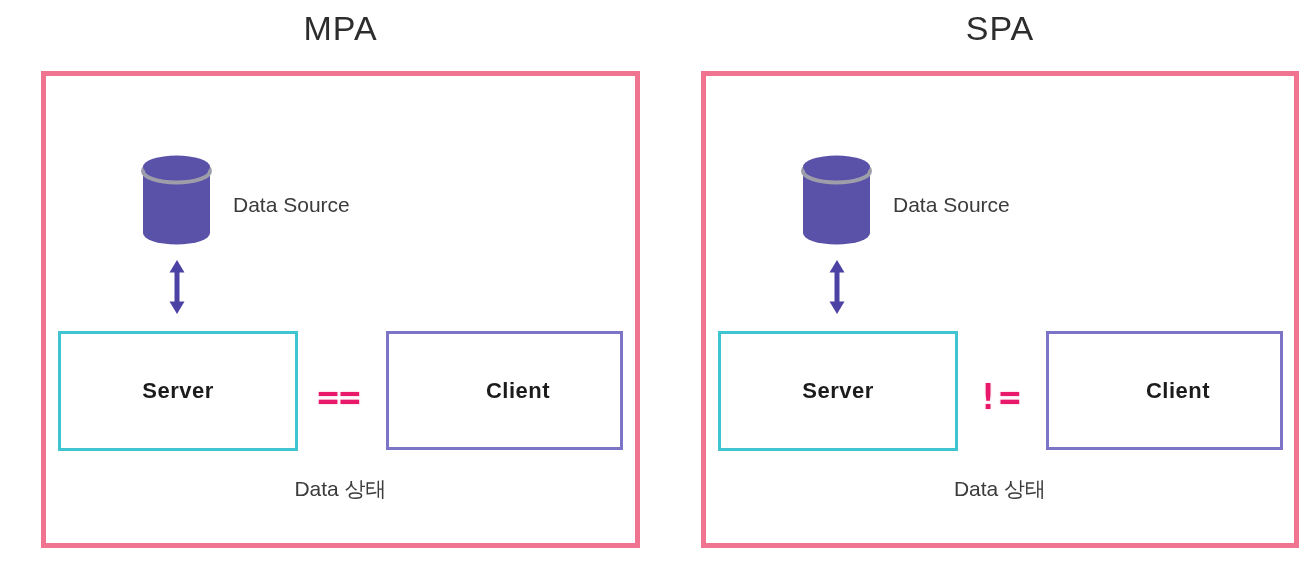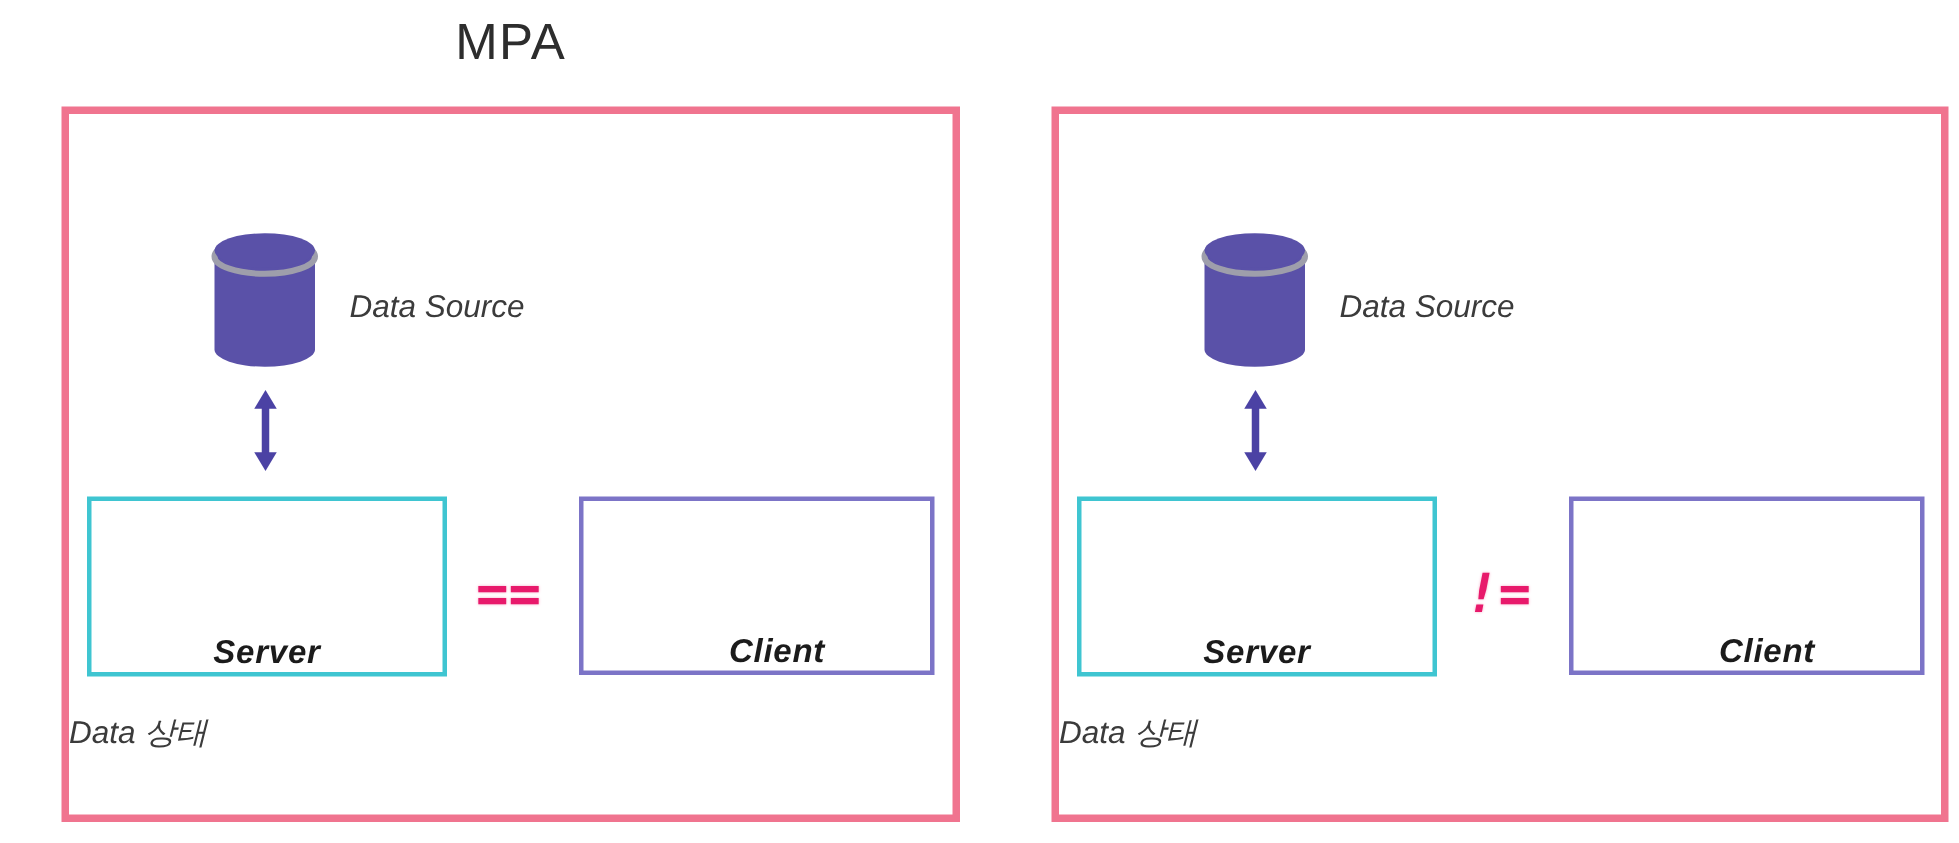--- a/index.html
+++ b/index.html
@@ -36,37 +36,36 @@
     font-weight: 400;
     color: var(--title_text);
     letter-spacing: 1px;
   }
 
   .frame {
     position: absolute; left: 0; top: 71px;
     width: 100%; height: 477px;
     border: 5px solid var(--panel_border);
     background: var(--background);
-    font-style: italic;
   }
 
   .cylinder { position: absolute; left: 93px; top: 79px; width: 75px; height: 93px; }
 
   .ds-label {
     position: absolute; left: 187px; top: 115px;
     font-size: 21px; line-height: 28px;
     color: var(--body_text);
     white-space: nowrap;
   }
 
   .sync-arrow { position: absolute; left: 120px; top: 184px; width: 22px; height: 54px; }
 
   .node-box {
     position: absolute; top: 255px; height: 120px;
-    display: flex; align-items: flex-end; justify-content: center;
+    display: flex; align-items: center; justify-content: center;
     background: var(--background);
   }
   .node-box.server { left: 12px;  width: 240px; border: 3px solid var(--server_border); }
   .node-box.client { left: 340px; width: 237px; height: 119px; border: 3px solid var(--client_border); padding-left: 27px; }
 
   .node-label {
     font-size: 22px; font-weight: 700;
     color: var(--box_label_text);
     letter-spacing: 0.5px;
   }
@@ -76,20 +75,21 @@
     width: 70px; height: 60px;
     display: flex; align-items: center; justify-content: center;
     font-family: "DejaVu Sans Mono", monospace;
     font-size: 36px; font-weight: 700;
     color: var(--operator);
     text-shadow: 0 0 2px #f7a8c5;
   }
 
   .caption {
     position: absolute; left: 0; right: 0; top: 399px;
+    text-align: center;
     font-size: 21px; line-height: 28px;
     color: var(--body_text);
   }
 </style>
 </head>
 <body>
 
 <div class="stage">
 
   <div class="panel left">
@@ -111,20 +111,21 @@
       </div>
       <div class="operator">==</div>
       <div class="node-box client">
         <span class="node-label">Client</span>
       </div>
       <div class="caption">Data 상태</div>
     </div>
   </div>
 
   <div class="panel right">
+    <div class="panel-title">SPA</div>
     <div class="frame">
       <svg class="cylinder" viewBox="0 0 75 93" aria-hidden="true">
         <path d="M4 12 L4 78 A33.5 11.5 0 0 0 71 78 L71 12 Z" fill="var(--cylinder)"></path>
         <ellipse cx="37.5" cy="16" rx="33.5" ry="11.5" fill="none" stroke="var(--cylinder_rim)" stroke-width="4"></ellipse>
         <ellipse cx="37.5" cy="12" rx="33.5" ry="11.5" fill="var(--cylinder)"></ellipse>
       </svg>
       <div class="ds-label">Data Source</div>
       <svg class="sync-arrow" viewBox="0 0 22 54" aria-hidden="true">
         <line x1="11" y1="9" x2="11" y2="45" stroke="var(--arrow)" stroke-width="5"></line>
         <polygon points="11,0 3.5,12.5 18.5,12.5" fill="var(--arrow)"></polygon>

